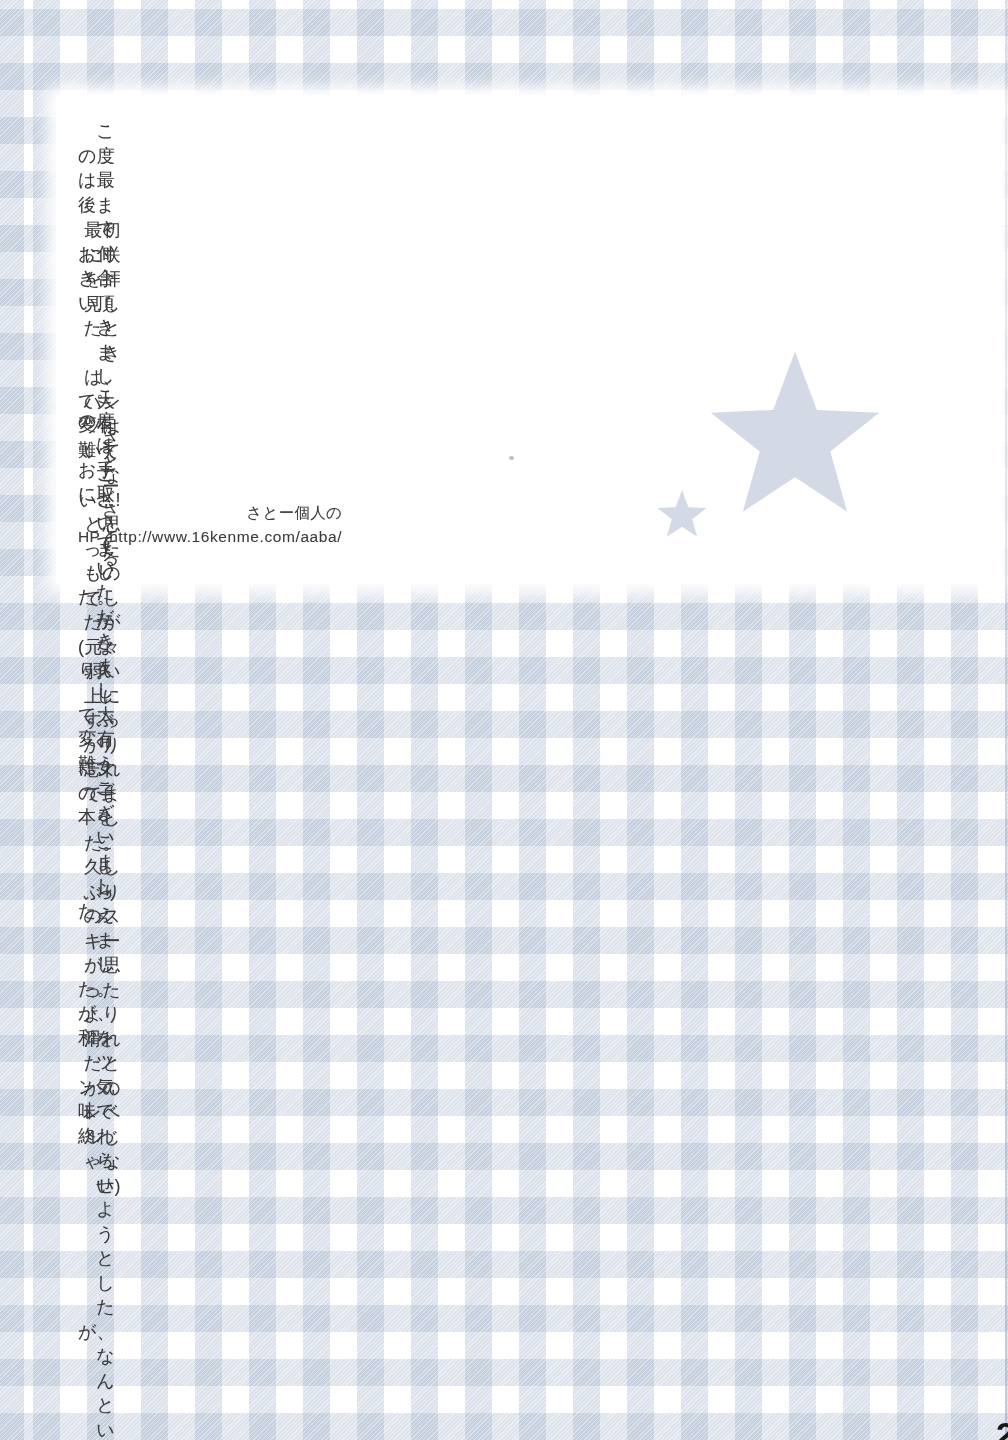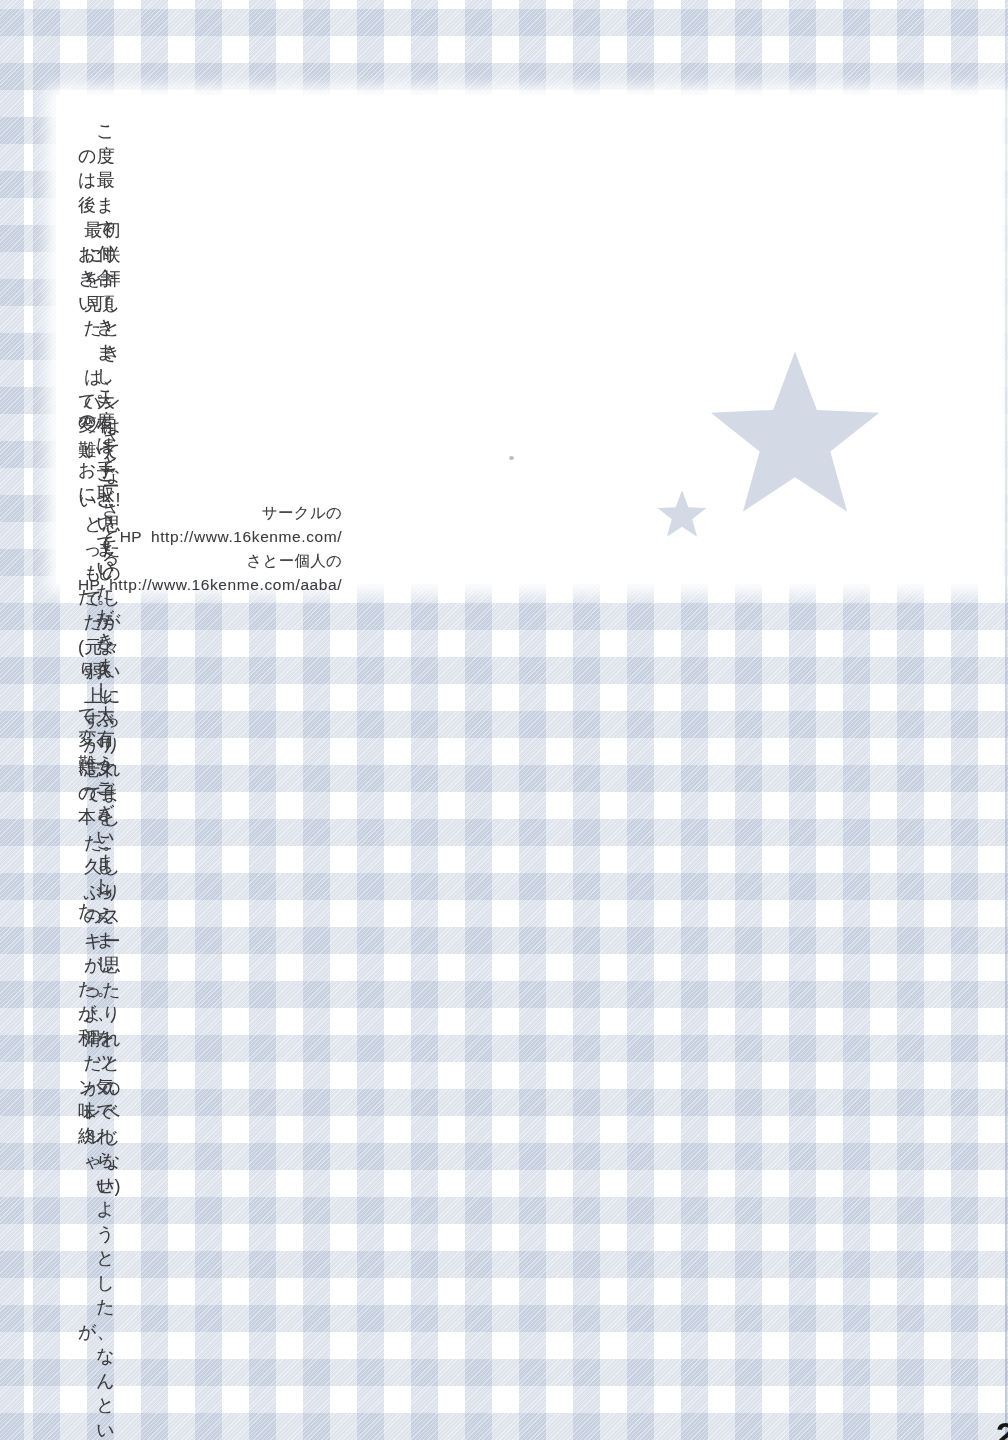--- a/index.html
+++ b/index.html
@@ -89,23 +89,20 @@
     </div>
 
     <div class="block main-lines block-closing">
       <div>この度はお手に取っていただきまして大変有難うございました。</div>
     </div>
 
     <div class="block block-signature">さとーさとる</div>
 
     <div class="block block-links">
       <div class="link-line">
-        <span>サークルのHP</span><span class="url">http://www.16kenme.com/</span>
-      </div>
-      <div class="link-line">
         <span>さとー個人のHP</span><span class="url">http://www.16kenme.com/aaba/</span>
       </div>
     </div>
 
   </div>
 
   <div class="speck"></div>
   <div class="scan-edge"></div>
   <div class="corner-mark">2</div>
 

